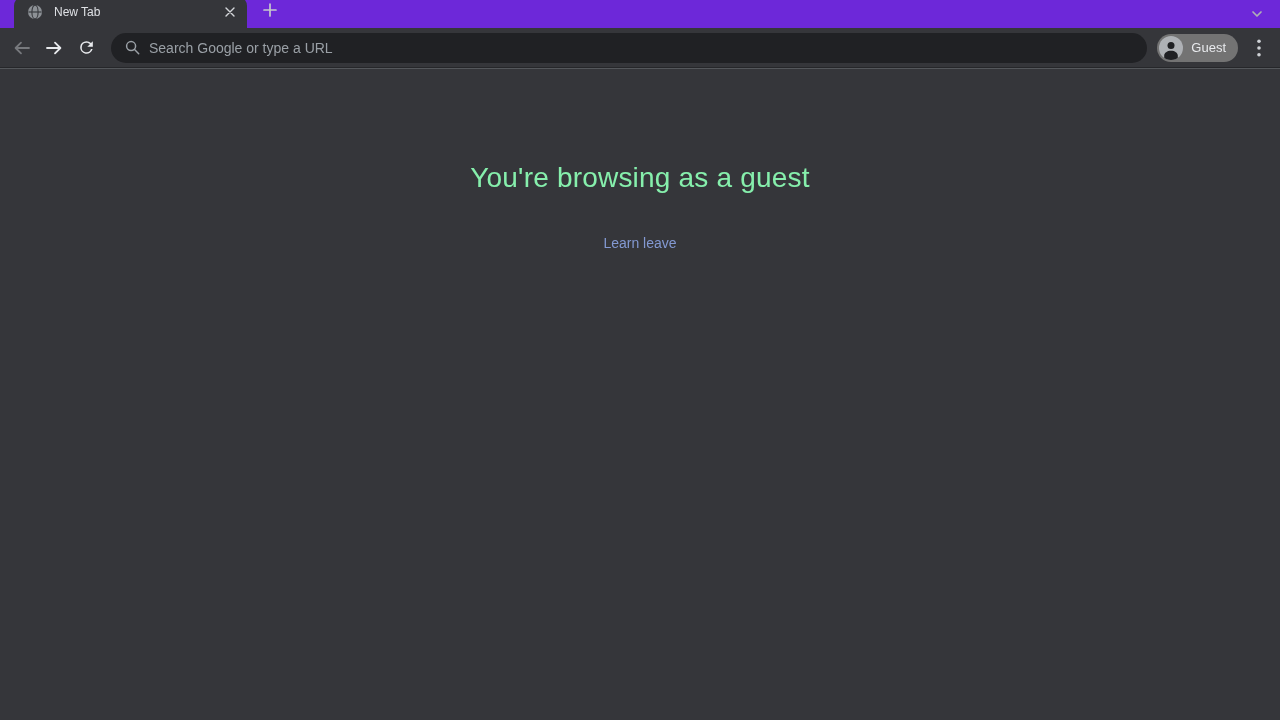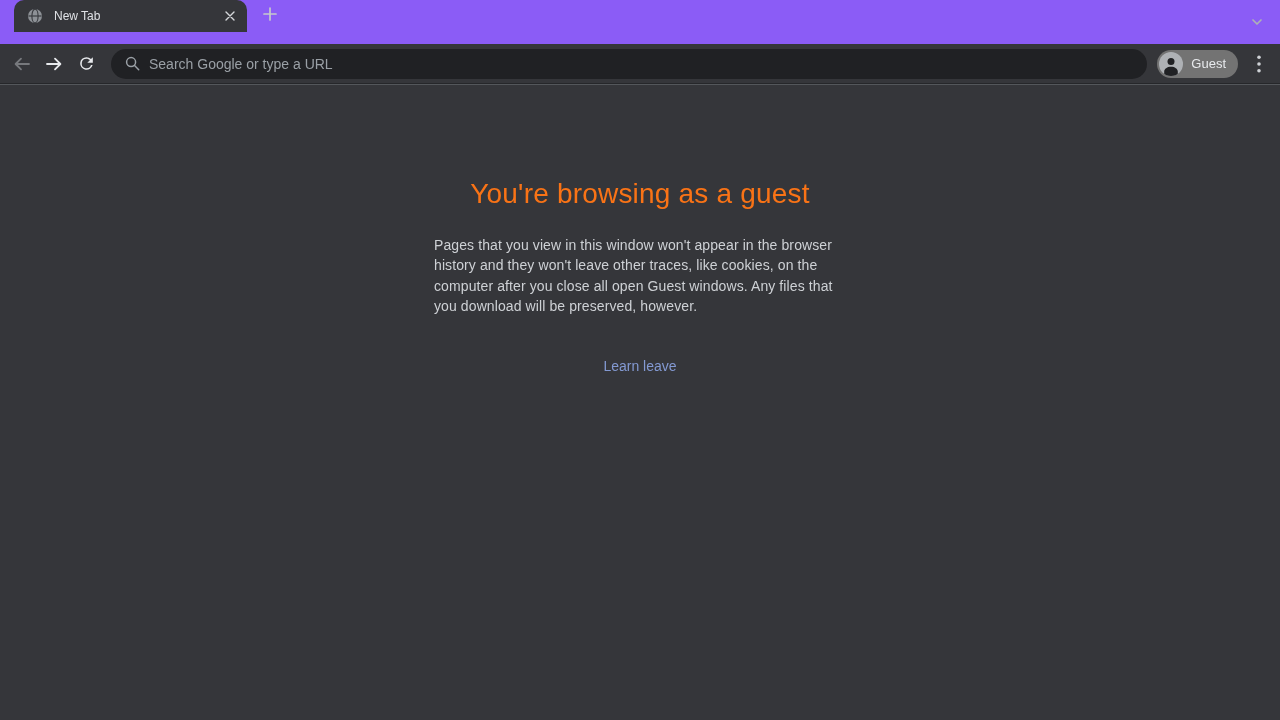--- a/index.html
+++ b/index.html
@@ -5,23 +5,24 @@
   * { margin: 0; padding: 0; box-sizing: border-box; }
   html, body { width: 1280px; height: 720px; overflow: hidden; }
   body {
     font-family: "Liberation Sans", sans-serif;
     background: #35363a;
     -webkit-font-smoothing: antialiased;
   }
 
   
   .tabstrip {
-    height: 44px;
-    background: #8b5cf6;
-    display: flex;
+    height: 28px;
+    background: #6d28d9;
+    display: flex;
+    align-items: flex-end;
     position: relative;
   }
   .tab {
     margin-left: 14px;
     width: 233px;
     height: 32px;
     background: #35363a;
     border-radius: 10px 10px 0 0;
     display: flex;
     align-items: center;
@@ -134,21 +135,21 @@
     justify-content: center;
   }
   .guest-content {
     width: 412px;
     padding-top: 93px;
     text-align: center;
   }
   .guest-heading {
     font-size: 28px;
     font-weight: 400;
-    color: #f97316;
+    color: #86efac;
     letter-spacing: 0.2px;
     white-space: nowrap;
   }
   .guest-body {
     margin-top: 25px;
     font-size: 14px;
     line-height: 20.4px;
     color: #ced1d5;
     text-align: left;
     letter-spacing: 0.1px;
@@ -243,16 +244,15 @@
       <circle cx="2" cy="9" r="1.8" fill="#cfd2d6"></circle>
       <circle cx="2" cy="15.8" r="1.8" fill="#cfd2d6"></circle>
     </svg>
   </div>
 </div>
 <div class="toolbar-divider-light"></div>
 
 <div class="page">
   <div class="guest-content">
     <div class="guest-heading">You're browsing as a guest</div>
-    <div class="guest-body">Pages that you view in this window won't appear in the browser history and they won't leave other traces, like cookies, on the computer after you close all open Guest windows. Any files that you download will be preserved, however.</div>
     <a class="guest-link">Learn leave</a>
   </div>
 </div>
 
 </body></html>

